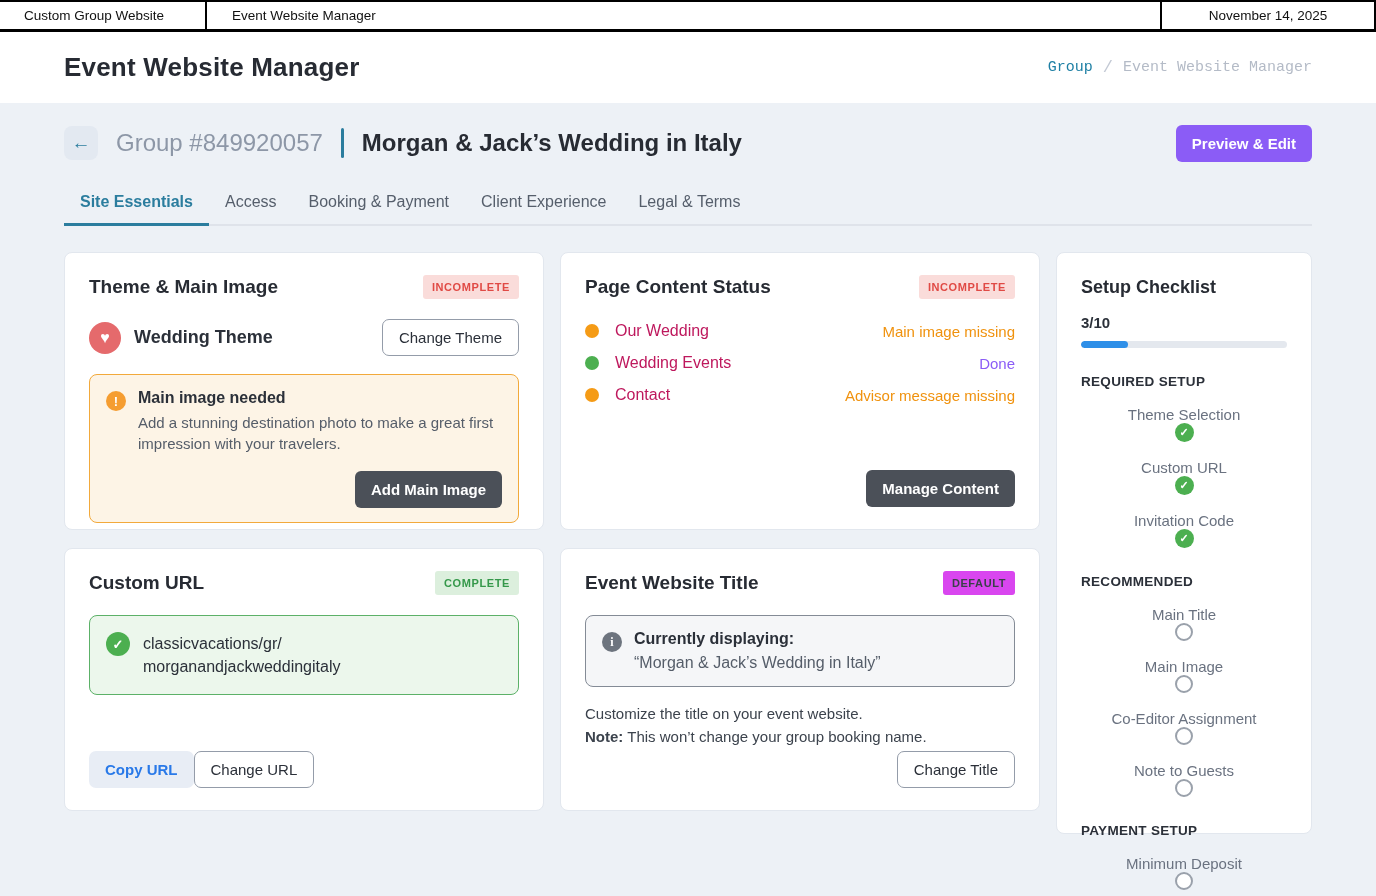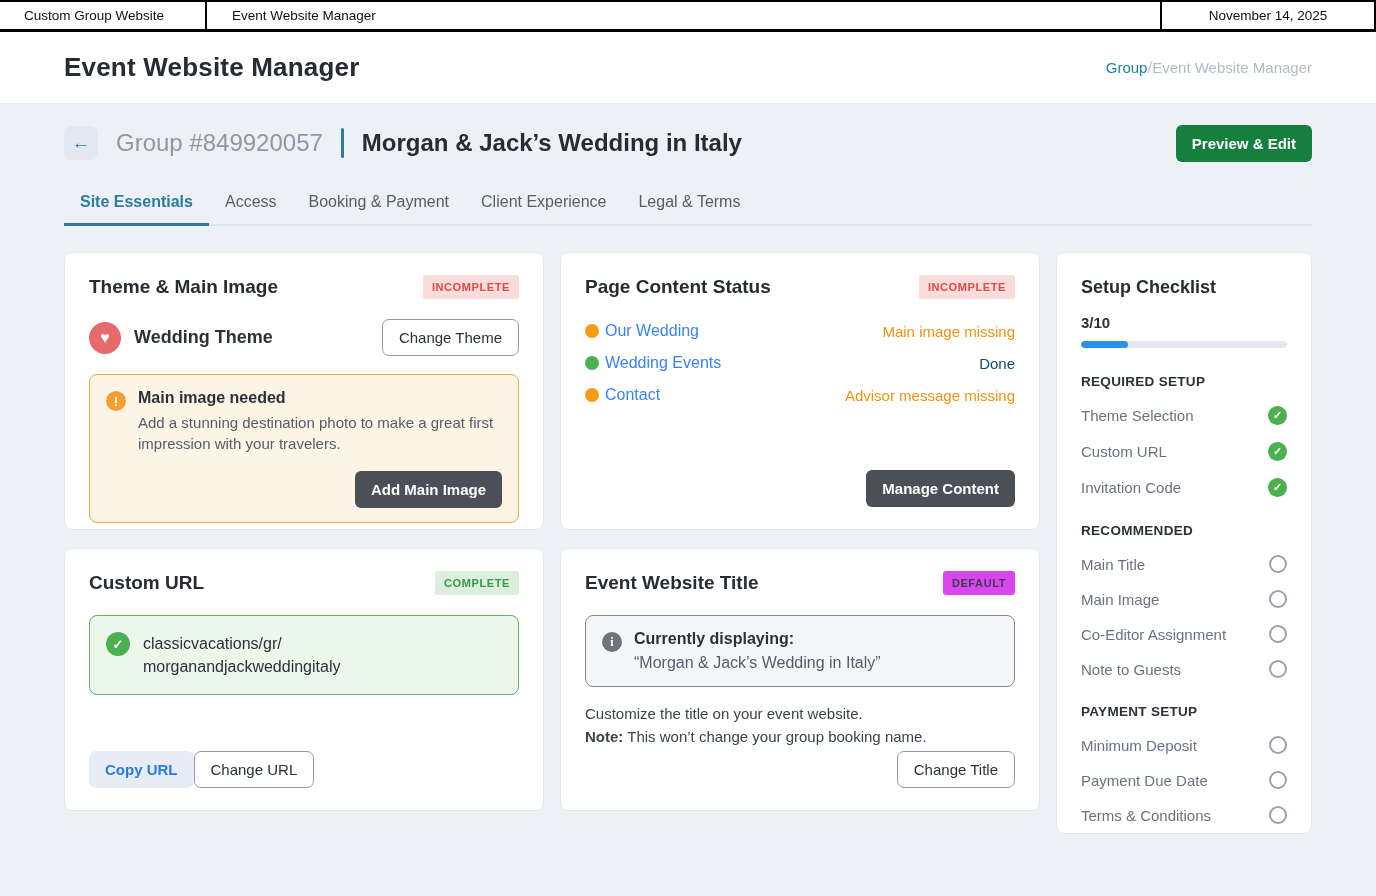--- a/index.html
+++ b/index.html
@@ -12,36 +12,36 @@
   .topbar-tab { display:flex; align-items:center; font-size:13.5px; color:#111; }
   .topbar-left { width:207px; padding-left:24px; border-right:2px solid #000; }
   .topbar-center { flex:1; padding-left:25px; }
   .topbar-right { width:216px; justify-content:center; border-left:2px solid #000;
                   border-right:2px solid #000; }
 
   
   .header { height:71px; background:#fff; display:flex; align-items:center;
             justify-content:space-between; padding:0 64px; }
   .page-title { font-size:26px; font-weight:700; color:#272b33; letter-spacing:.2px; }
-  .breadcrumb { font-size:15px; display:flex; align-items:center; }
+  .breadcrumb { font-size:15px; display:flex; gap:10px; align-items:center;font-family:Liberation Mono, monospace; }
   .crumb-link { color:#1d7fa4; cursor:pointer; }
   .crumb-sep { color:#c3c9d4; font-size:17px; }
   .crumb-current { color:#b4bbc7; }
 
   .content { padding:16px 64px 0; }
 
   
   .group-row { display:flex; align-items:center; height:40px; margin-top:4px; }
   .back-btn { width:34px; height:34px; border-radius:8px; background:#e3e9f1; border:none;
               color:#2b7d9e; font-size:19px; font-weight:700; cursor:pointer;
               display:flex; align-items:center; justify-content:center; }
   .group-num { font-size:24px; color:#8d97a7; margin-left:18px; }
   .vert-div { width:3px; height:30px; background:#2b7d9e; margin:0 18px; border-radius:2px; }
   .event-title { font-size:24px; font-weight:700; color:#272b33; }
-  .primary-btn { margin-left:auto; background:#15803d; color:#fff; font-size:15px;
+  .primary-btn { margin-left:auto; background:#8b5cf6; color:#fff; font-size:15px;
                  font-weight:600; border:none; border-radius:6px; padding:10px 16px;
                  cursor:pointer; font-family:inherit; }
 
   
   .tabs { display:flex; margin-top:22px; border-bottom:2px solid #dfe3ea; }
   .tab { padding:8px 16px 12px; font-size:16px; color:#555e6b; cursor:pointer; }
   .tab.active { color:#2b7d9e; font-weight:600; border-bottom:3px solid #2b7d9e;
                 margin-bottom:-2px; }
 
   
@@ -77,23 +77,23 @@
   .warn-btn-row { display:flex; justify-content:flex-end; margin-top:16px; }
   .dark-btn { background:#4b5058; color:#fff; font-size:15px; font-weight:600; border:none;
               border-radius:6px; padding:10px 16px; cursor:pointer; font-family:inherit; }
 
   
   .status-list { margin-top:16px; }
   .status-row { display:flex; align-items:center; height:32px; }
   .dot { width:14px; height:14px; border-radius:50%; }
   .dot.warning { background:#f59b16; } .dot.done { background:#4caf50; }
   .dot.error { background:#ee4b45; }
-  .status-label { font-size:16px; color:#3b82f6; margin-left:6px; }
+  .status-label { font-size:16px; color:#be185d; margin-left:16px; }
   .status-val { margin-left:auto; font-size:15px; }
-  .status-val.warning { color:#f0920e; } .status-val.done { color:#0c4a6e;text-align:center; }
+  .status-val.warning { color:#f0920e; } .status-val.done { color:#8b5cf6;text-align:center; }
   .status-val.error { color:#d23f3d; }
   .card-btn-row { display:flex; justify-content:flex-end; margin-top:auto; }
 
   
   .url-box { margin-top:20px; background:#ecf7ec; border:1px solid #5cb168; border-radius:8px;
              padding:16px; display:flex; gap:13px; align-items:flex-start; }
   .check-circle { width:24px; height:24px; min-width:24px; border-radius:50%; background:#4caf50;
                   color:#fff; font-size:13px; font-weight:700; display:flex; align-items:center;
                   justify-content:center; }
   .url-text { font-size:16px; color:#2b3039; line-height:1.45; }
@@ -114,21 +114,21 @@
 
   
   .sidebar { width:256px; height:582px; background:#fff; border:1px solid #e2e7ee;
              border-radius:8px; padding:24px; }
   .cl-title { font-size:18px; font-weight:700; color:#272b33; }
   .cl-score { text-align:left; font-size:15px; font-weight:700; color:#2b3039; margin-top:16px; }
   .progress { height:7px; background:#e4e8ee; border-radius:4px; margin-top:10px; overflow:hidden; }
   .progress-fill { height:100%; background:#2e8fe8; border-radius:4px; }
   .cl-heading { font-size:13.5px; font-weight:700; color:#2b3039; letter-spacing:.3px;
                 margin-top:26px; }
-  .cl-item { display:flex; align-items:center; justify-content:space-between; margin-top:17px; }
+  .cl-item { display:flex; align-items:center; justify-content:space-between; margin-top:17px;flex-direction:column; }
   .cl-label { font-size:15px; color:#6a7280; }
   .cl-check { width:19px; height:19px; border-radius:50%; background:#4caf50; color:#fff;
               font-size:11px; font-weight:700; display:flex; align-items:center;
               justify-content:center; }
   .cl-empty { width:18px; height:18px; border-radius:50%; border:2px solid #9aa1ab;
               background:#fff; }
 </style>
 </head>
 <body>
 

